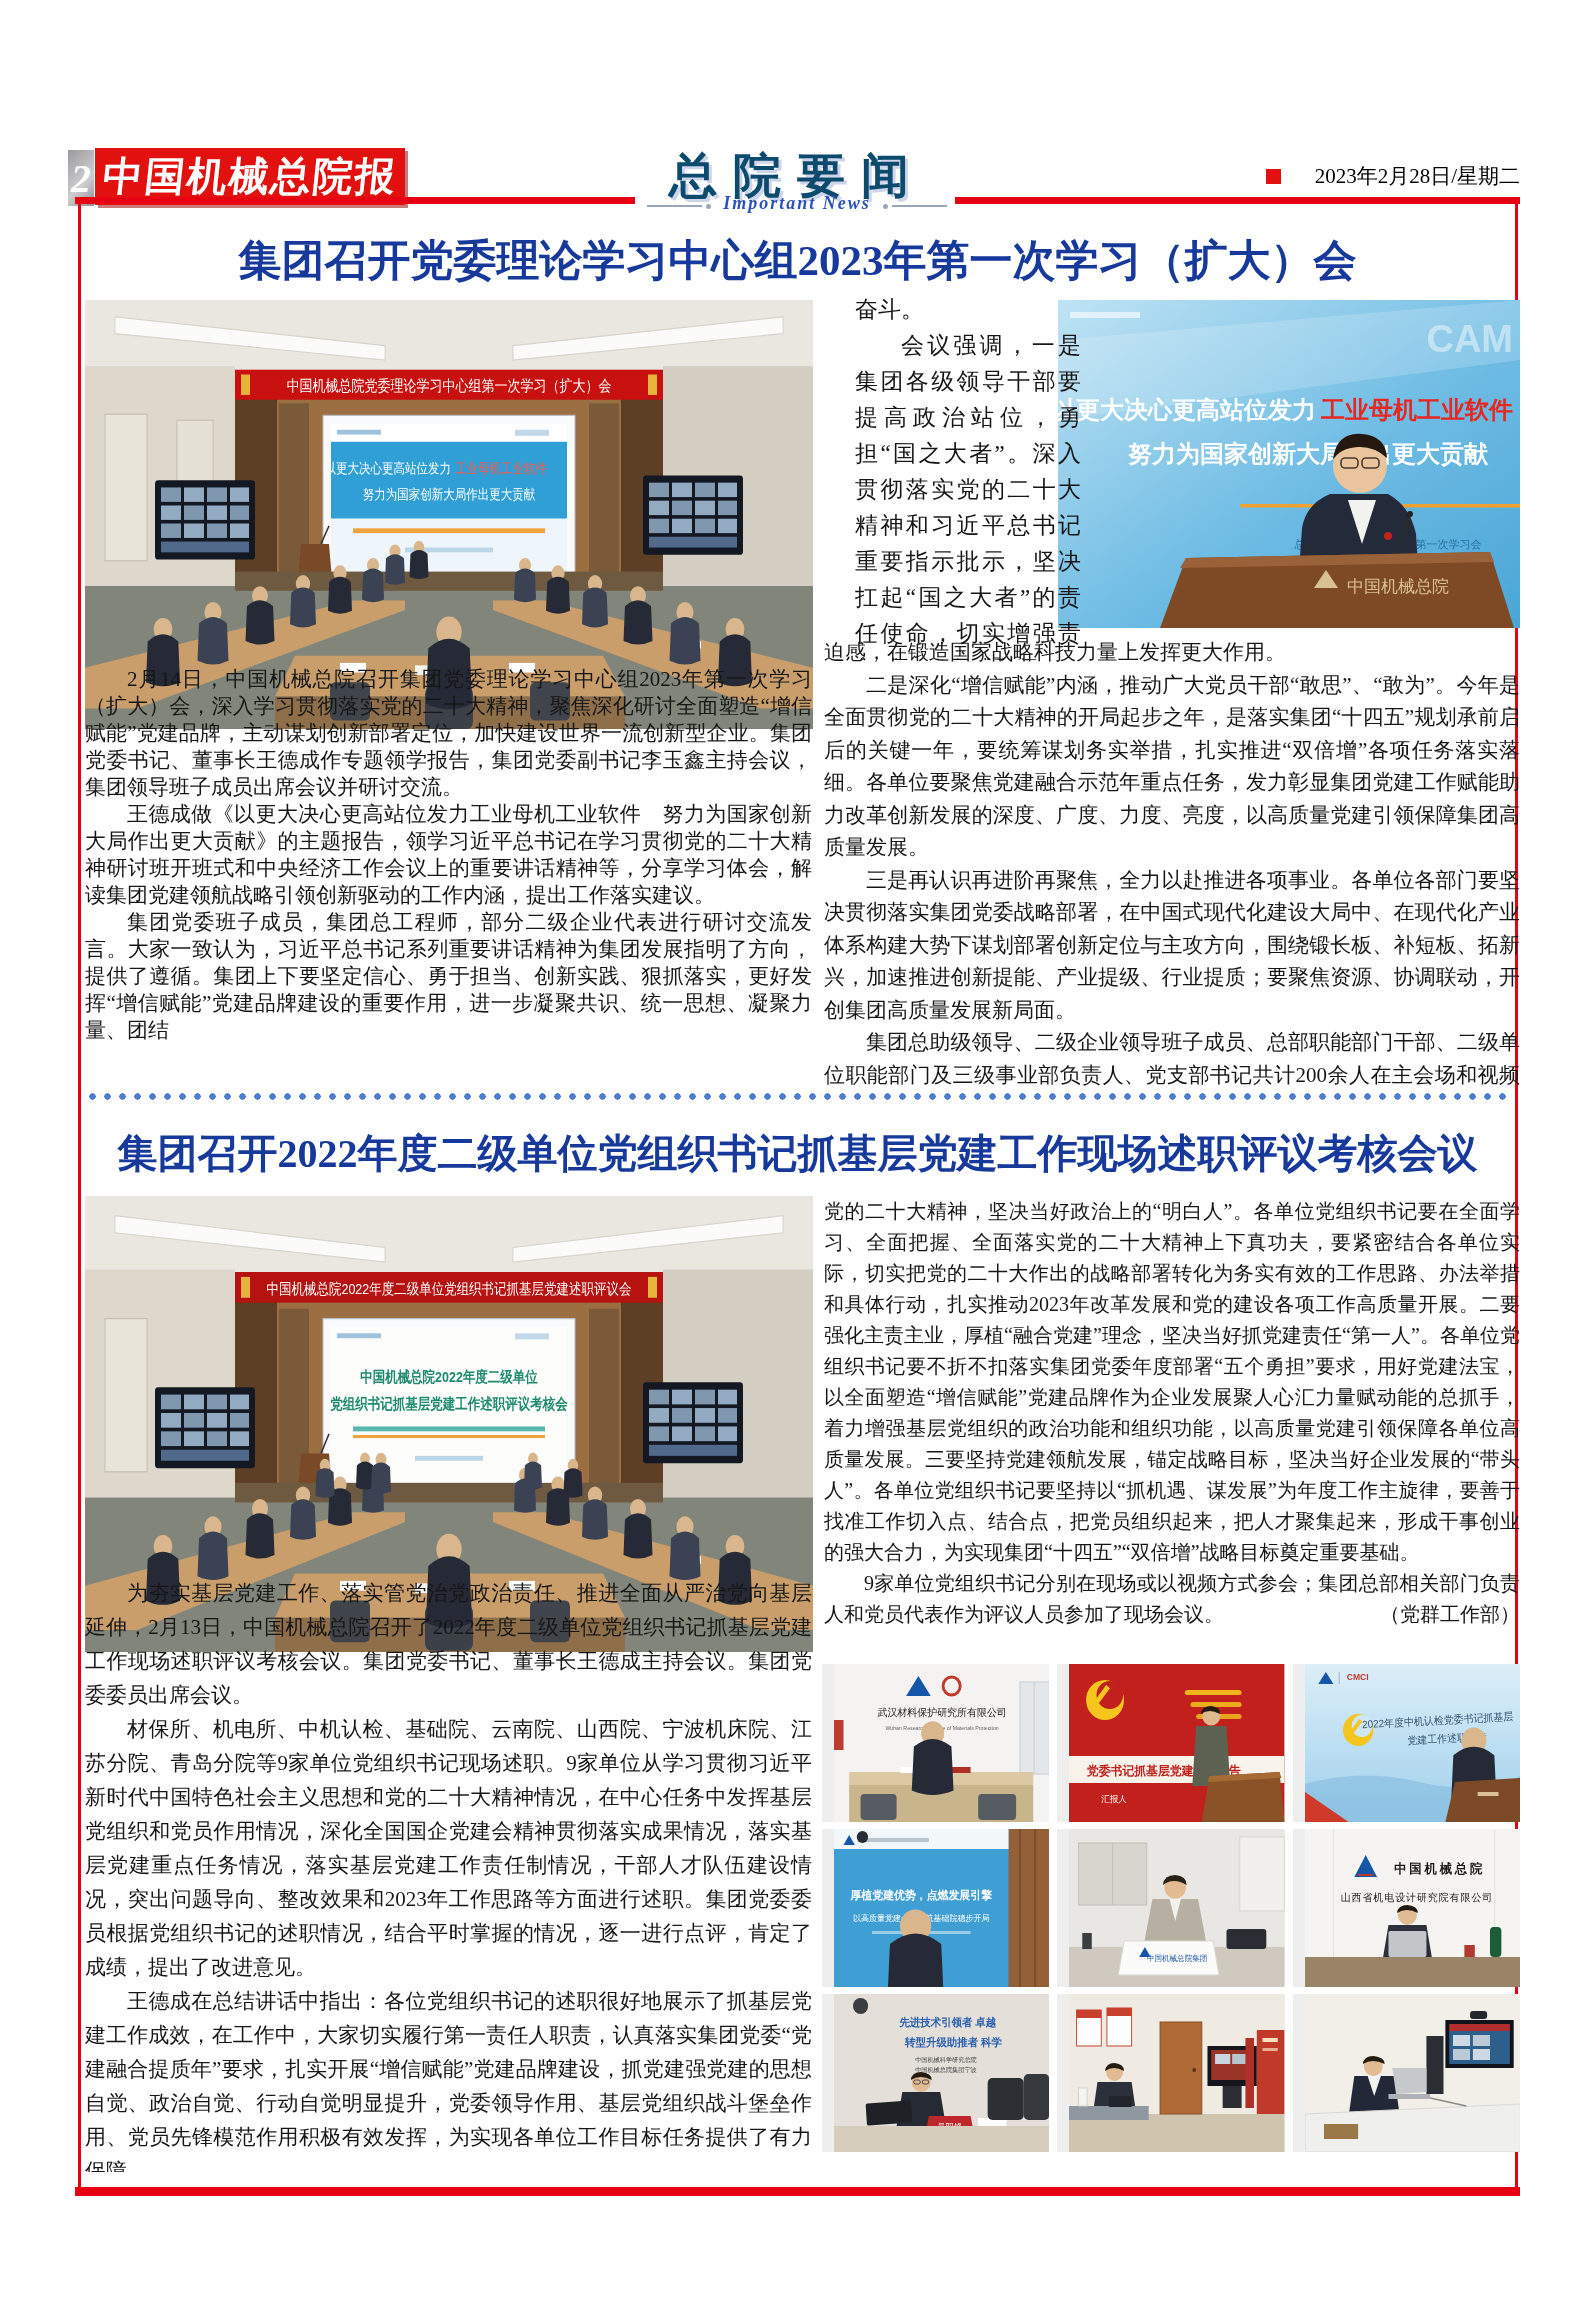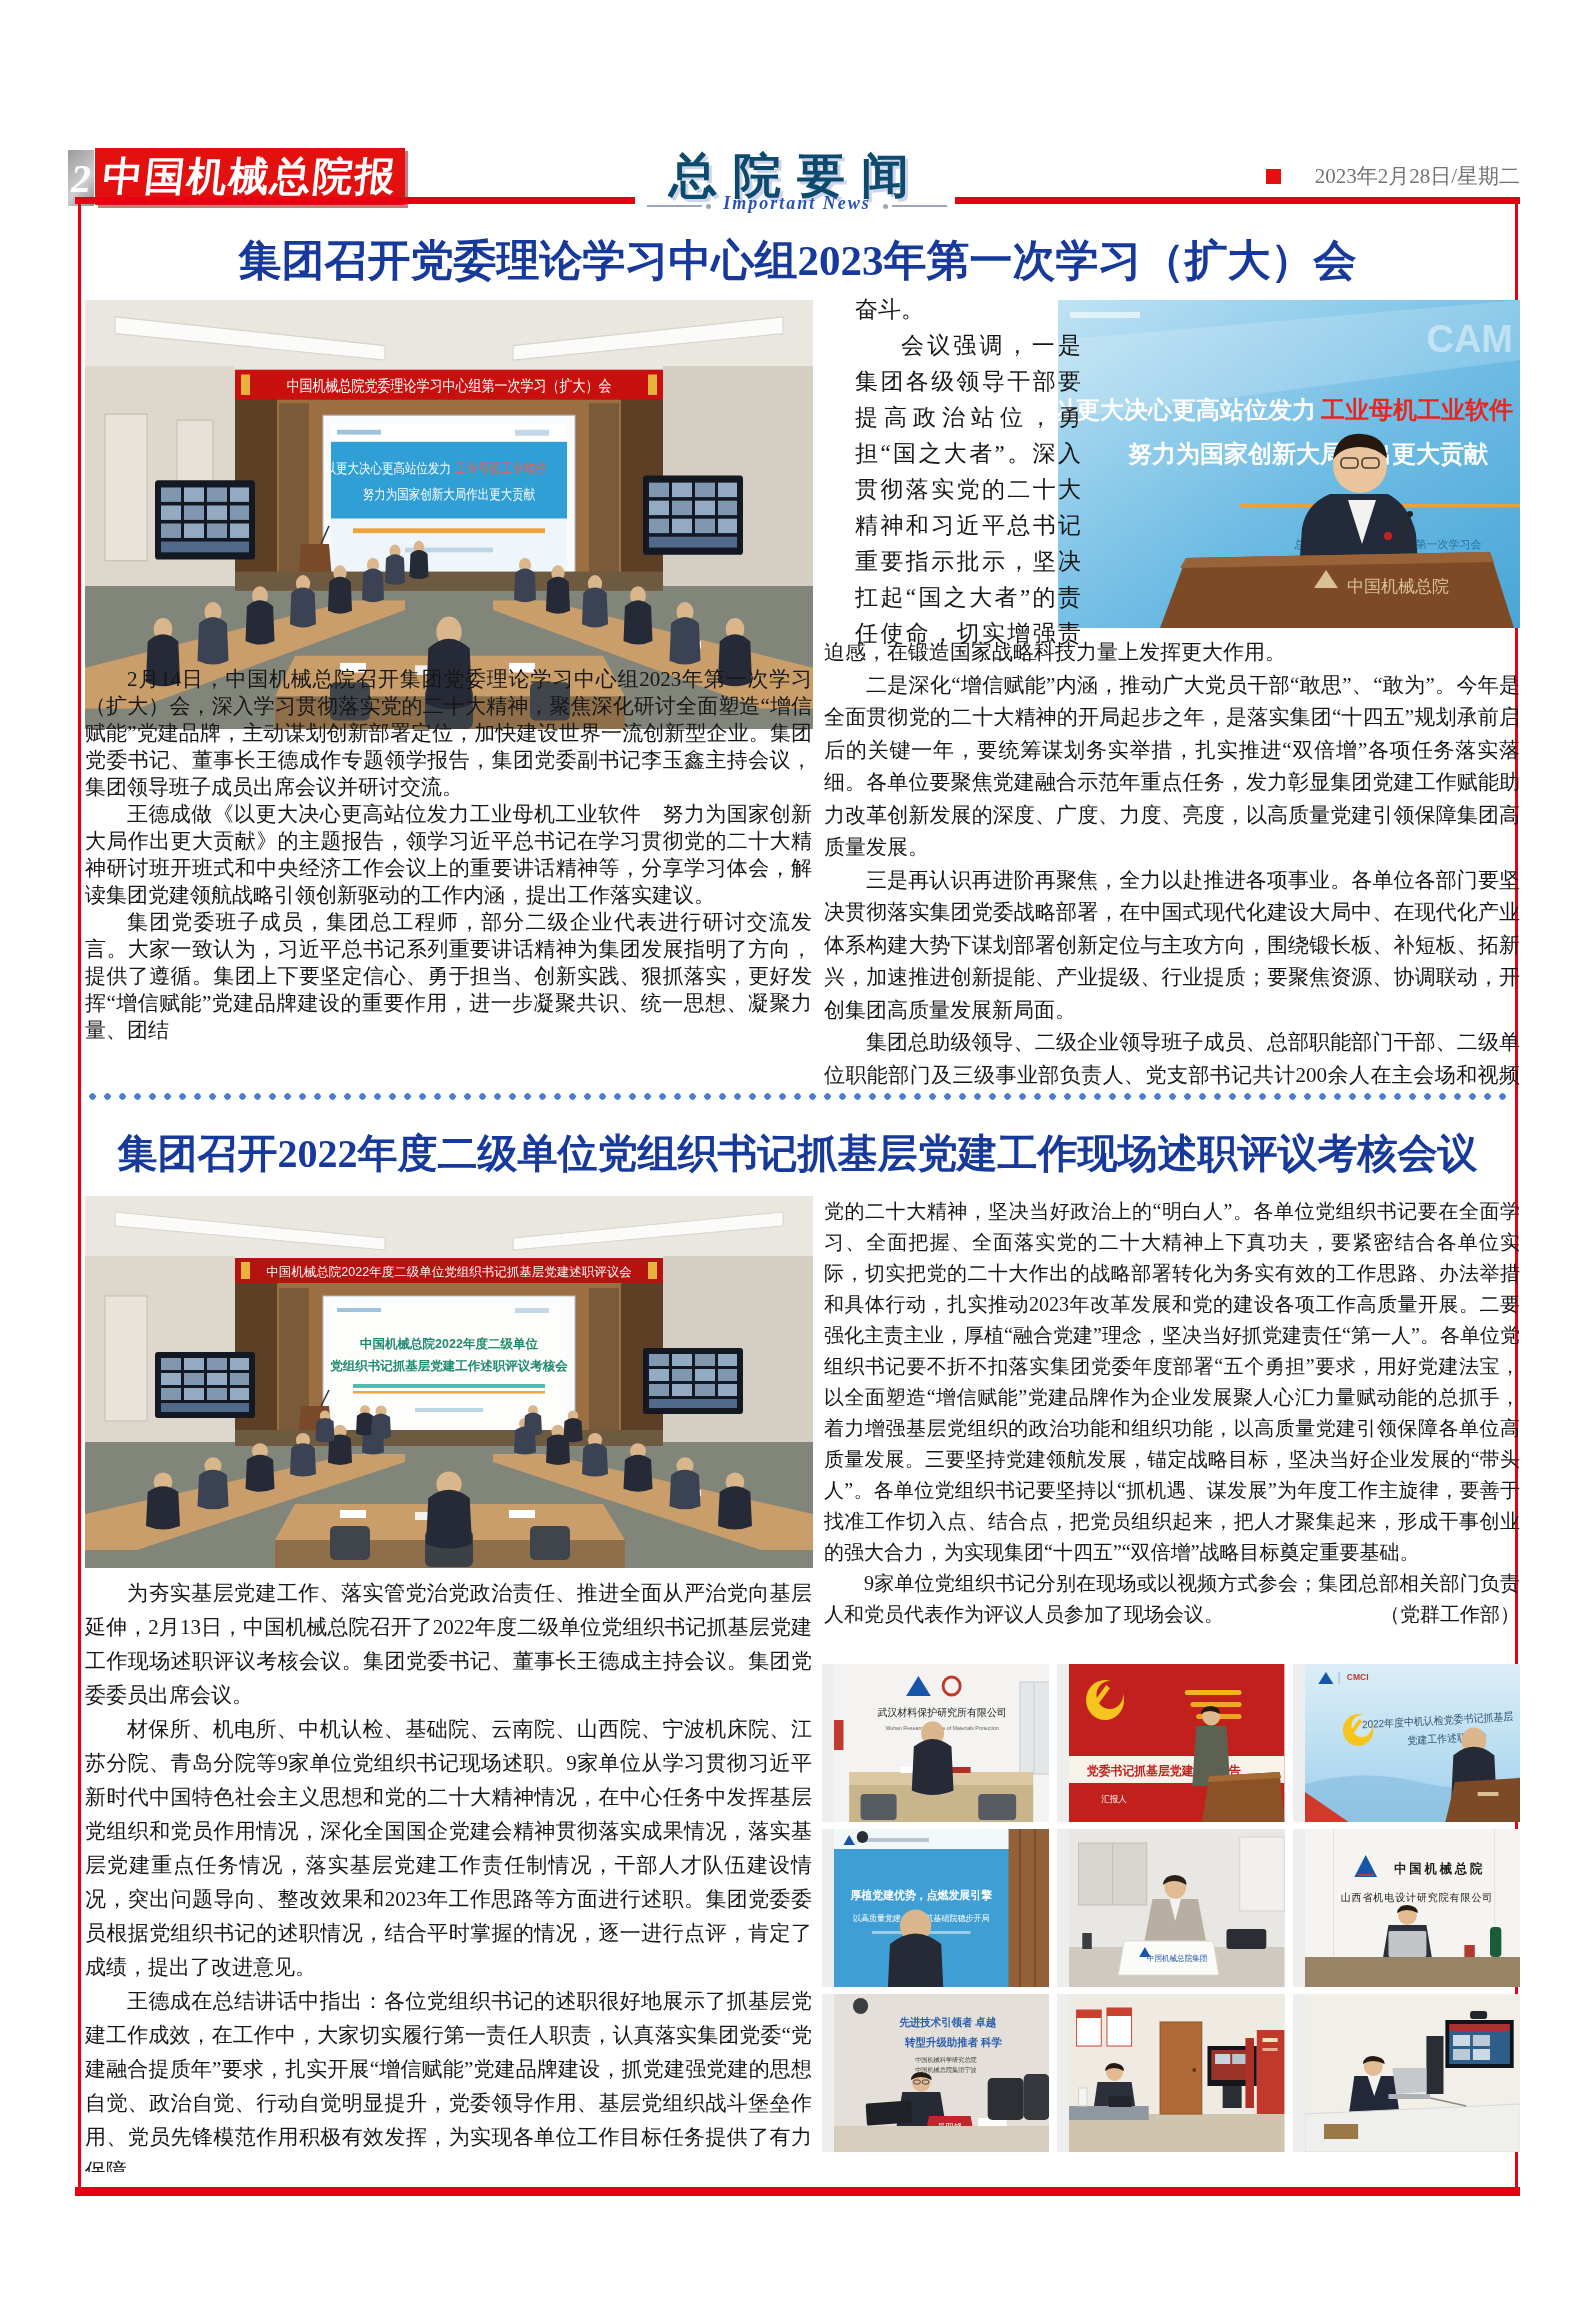--- a/index.html
+++ b/index.html
@@ -18,39 +18,39 @@
   .section-title{position:absolute;left:560px;top:144px;width:474px;text-align:center;
                  font:700 48px "Liberation Sans",sans-serif;color:#0c4a6e;
                  letter-spacing:16px;text-shadow:3px 3px 0 rgba(30,65,160,.22);white-space:nowrap;}
   .section-sub{position:absolute;left:560px;top:193px;width:474px;text-align:center;
                font:italic 700 18px "Liberation Serif",serif;color:#2a52b8;letter-spacing:2px;}
   .section-sub .deco{display:inline-block;vertical-align:middle;margin:0 8px;}
   .deco .bar{display:inline-block;vertical-align:middle;width:55px;height:2px;background:#9aa6bc;}
   .deco .dot{display:inline-block;vertical-align:middle;width:5px;height:5px;border-radius:50%;
              background:#9aa6bc;margin:0 4px;}
   .issue-date{position:absolute;right:74px;top:162px;font:21px "Liberation Serif",serif;
-              color:#737373;display:flex;align-items:center;gap:28px;}
+              color:#000000;display:flex;align-items:center;gap:28px;}
   .issue-date .sq{width:15px;height:15px;background:#e2100e;margin-right:6px;display:inline-block;}
   .rule{position:absolute;top:197px;height:7px;background:#e60012;}
   .rule.left{left:75px;width:560px;}
   .rule.right{left:955px;width:565px;}
   
   .frame-v{position:absolute;top:204px;width:3px;height:1988px;background:#e60012;}
   .frame-v.l{left:78px;}  .frame-v.r{left:1515px;}
   .frame-b{position:absolute;left:75px;top:2187px;width:1445px;height:9px;background:#e60012;}
   
   .a-title{position:absolute;left:75px;width:1445px;text-align:center;color:#16399b;
            font-weight:700;font-family:"Liberation Serif",serif;white-space:nowrap;}
   .a1-title{top:232px;font-size:43px;}
   .a2-title{top:1126px;font-size:40px;}
   .photo{position:absolute;overflow:hidden;background:#a3a3a3;}
   .photo svg{display:block;width:100%;height:100%;}
   .p-main1{left:85px;top:300px;width:728px;height:429px;}
   .p-speaker{left:1058px;top:300px;width:462px;height:328px;}
-  .p-main2{left:85px;top:1196px;width:728px;height:372px;text-decoration:underline;}
+  .p-main2{left:85px;top:1196px;width:728px;height:456px;text-decoration:underline;}
   .col{position:absolute;text-align:justify;overflow:hidden;}
   .col p{margin:0;text-indent:2em;}
   .col p.cont{text-indent:0;}
   .a1-mid{left:824px;top:292px;width:226px;height:368px;font-size:23px;line-height:36px;margin-left:31px;}
   .a1-left{left:85px;top:666px;width:727px;height:424px;font-size:21px;line-height:27px;}
   .a1-right{left:824px;top:636px;width:696px;height:456px;font-size:21px;line-height:32.5px;}
   .a2-left{left:85px;top:1576px;width:727px;height:596px;font-size:21px;line-height:34px;}
   .a2-right{left:824px;top:1196px;width:696px;height:460px;font-size:20px;line-height:31px;}
   .byline{float:right;text-indent:0;}
   .dotsep{position:absolute;left:85px;top:1092px;width:1427px;height:9px;

